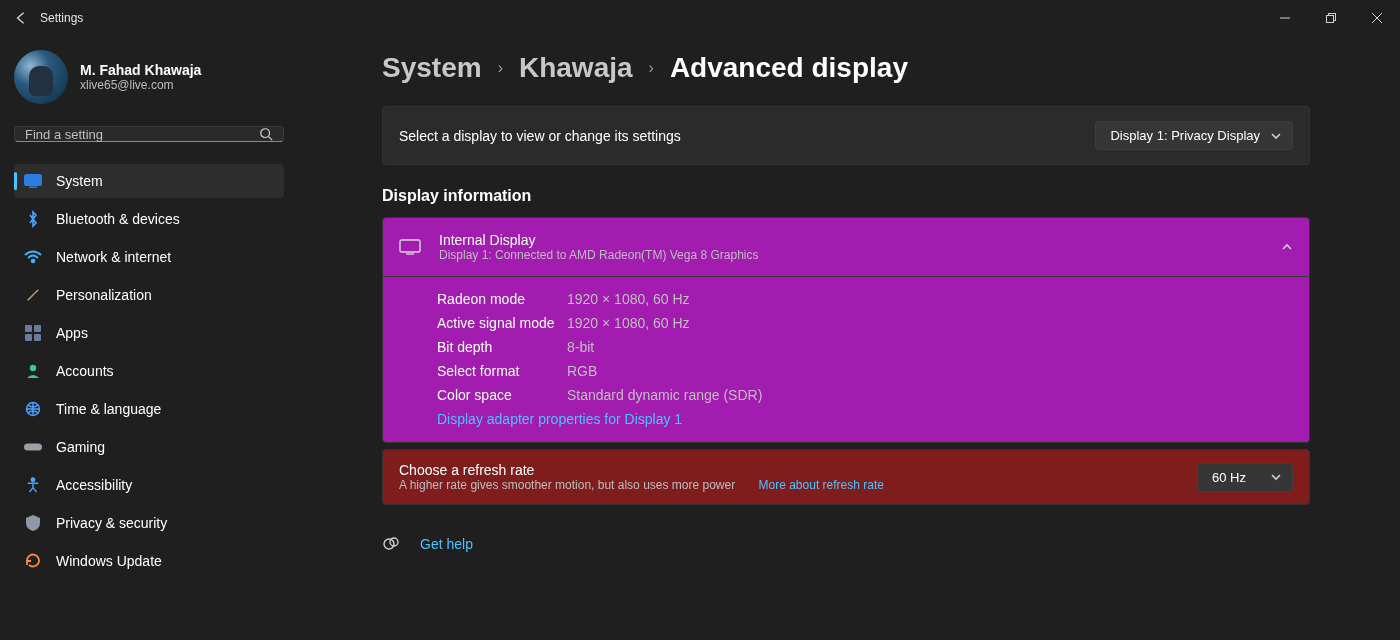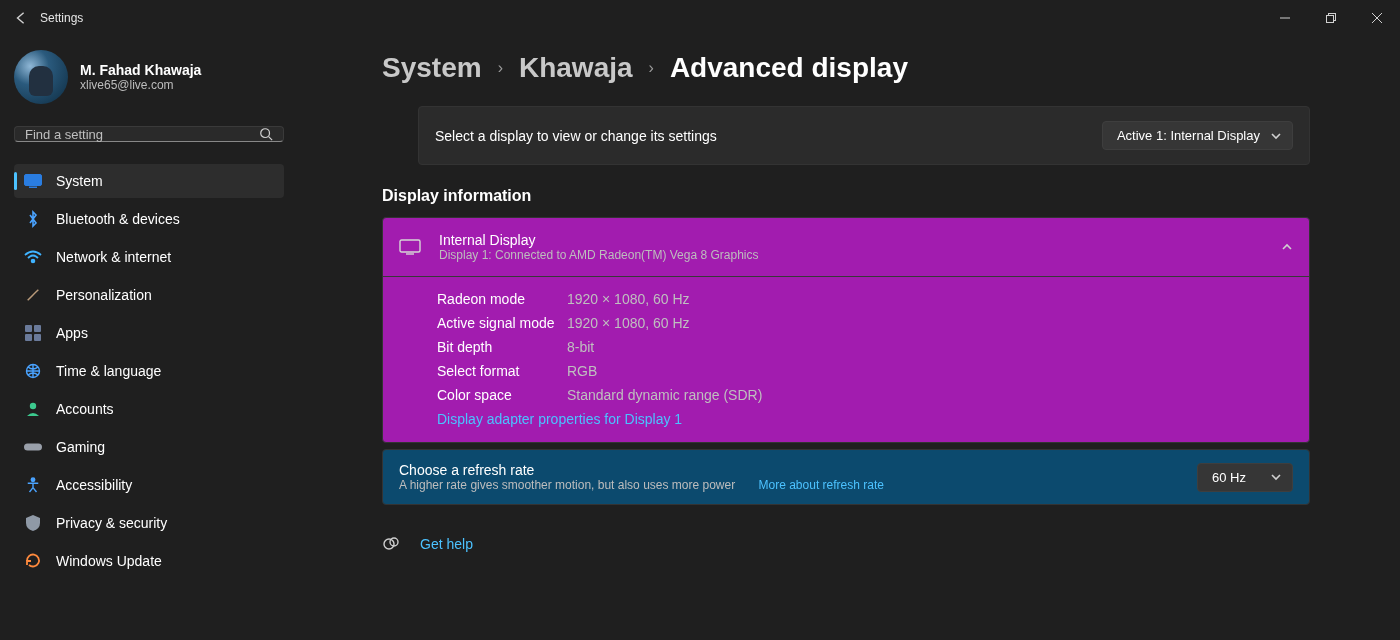--- a/index.html
+++ b/index.html
@@ -71,21 +71,21 @@
   .crumbs { display: flex; align-items: center; gap: 16px; margin: 4px 0 22px 0; }
   .crumb { font-size: 28px; font-weight: 600; color: #ffffff; cursor: pointer; }
   .crumb.dim { color: #c8c8c8; }
   .crumb-sep { font-size: 16px; color: #9a9a9a; }
 
   
   .card {
     background: #2b2b2b; border: 1px solid #333; border-radius: 4px;
     margin-bottom: 6px;
   }
-  .card.pad { padding: 14px 16px; margin-left: 36px; }
+  .card.pad { padding: 14px 16px; }
   .row { display: flex; align-items: center; justify-content: space-between; }
   .hint { font-size: 14px; color: #ffffff; }
 
   .select-pill {
     display: flex; align-items: center; gap: 10px;
     background: #363636; border: 1px solid #3e3e3e; border-radius: 4px;
     padding: 6px 10px 6px 14px; font-size: 13px; cursor: pointer;
   }
   .chev { width: 12px; height: 12px; color: #d0d0d0; }
 
@@ -97,21 +97,21 @@
   .small-icon { width: 22px; height: 22px; color:#d6d6d6; }
   .disp-title { font-size: 14px; }
   .disp-sub { font-size: 12px; color: #bdbdbd; }
 
   .props { padding: 10px 16px 14px 54px; }
   .prop-row { display:flex; padding: 4px 0; font-size: 14px; }
   .prop-key { width: 130px; color: #ffffff; }
   .prop-val { color: #bfbfbf; }
   .link { color: #4cc2ff; font-size: 14px; cursor:pointer; padding-top:4px; display:inline-block; }
 
-  .refresh-card { background:#0c4a6e; border:1px solid #333; border-radius:4px; padding: 12px 16px; display:flex; align-items:center; justify-content:space-between; }
+  .refresh-card { background:#7f1d1d; border:1px solid #333; border-radius:4px; padding: 12px 16px; display:flex; align-items:center; justify-content:space-between; }
   .refresh-text .t1 { font-size: 14px; }
   .refresh-text .t2 { font-size: 12px; color:#bdbdbd; }
   .refresh-text .t2 a { color:#4cc2ff; text-decoration:none; cursor:pointer; margin-left:20px;}
 
   .help { display:flex; align-items:center; gap: 20px; margin-top: 30px; }
   .help-icon { width:18px; height:18px; color:#cfcfcf; }
   .help-link { color:#4cc2ff; font-size:14px; cursor:pointer; }
 </style>
 </head>
 <body>
@@ -204,35 +204,35 @@
               <rect x="0" y="0" width="7" height="7" rx="1"></rect>
               <rect x="9" y="0" width="7" height="7" rx="1"></rect>
               <rect x="0" y="9" width="7" height="7" rx="1"></rect>
               <rect x="9" y="9" width="7" height="7" rx="1"></rect>
             </svg>
           </span>
         <span>Apps</span>
       </div>
       <div class="nav-item">
         <span class="nav-icon">
+            <svg viewBox="0 0 16 16" width="16" height="16" fill="#3cc98e">
+              <circle cx="8" cy="5" r="3.2"></circle>
+              <path d="M2 15 Q8 9 14 15 Z"></path>
+            </svg>
+          </span>
+        <span>Accounts</span>
+      </div>
+      <div class="nav-item">
+        <span class="nav-icon">
             <svg viewBox="0 0 16 16" width="16" height="16" fill="none" stroke="#4aa3ff" stroke-width="1.4">
               <circle cx="8" cy="8" r="6.5"></circle>
               <path d="M8 1.5 V14.5 M1.5 8 H14.5 M3 4 Q8 8 13 4 M3 12 Q8 8 13 12"></path>
             </svg>
           </span>
         <span>Time &amp; language</span>
-      </div>
-      <div class="nav-item">
-        <span class="nav-icon">
-            <svg viewBox="0 0 16 16" width="16" height="16" fill="#3cc98e">
-              <circle cx="8" cy="5" r="3.2"></circle>
-              <path d="M2 15 Q8 9 14 15 Z"></path>
-            </svg>
-          </span>
-        <span>Accounts</span>
       </div>
       <div class="nav-item">
         <span class="nav-icon">
             <svg viewBox="0 0 20 12" width="18" height="12" fill="#9aa0aa">
               <rect x="0" y="2" width="20" height="8" rx="4"></rect>
             </svg>
           </span>
         <span>Gaming</span>
       </div>
       <div class="nav-item">
@@ -269,21 +269,21 @@
       <span class="crumb dim">System</span>
       <span class="crumb-sep">›</span>
       <span class="crumb dim">Khawaja</span>
       <span class="crumb-sep">›</span>
       <span class="crumb">Advanced display</span>
     </div>
 
     <div class="card pad row">
       <span class="hint">Select a display to view or change its settings</span>
       <div class="select-pill">
-        <span>Active 1: Internal Display</span>
+        <span>Display 1: Privacy Display</span>
         <svg class="chev" viewBox="0 0 12 12" fill="none" stroke="currentColor" stroke-width="1.6">
             <path d="M2 4 L6 8 L10 4"></path>
           </svg>
       </div>
     </div>
 
     <div class="section-title">Display information</div>
 
     <div class="disp-card">
       <div class="disp-head">

